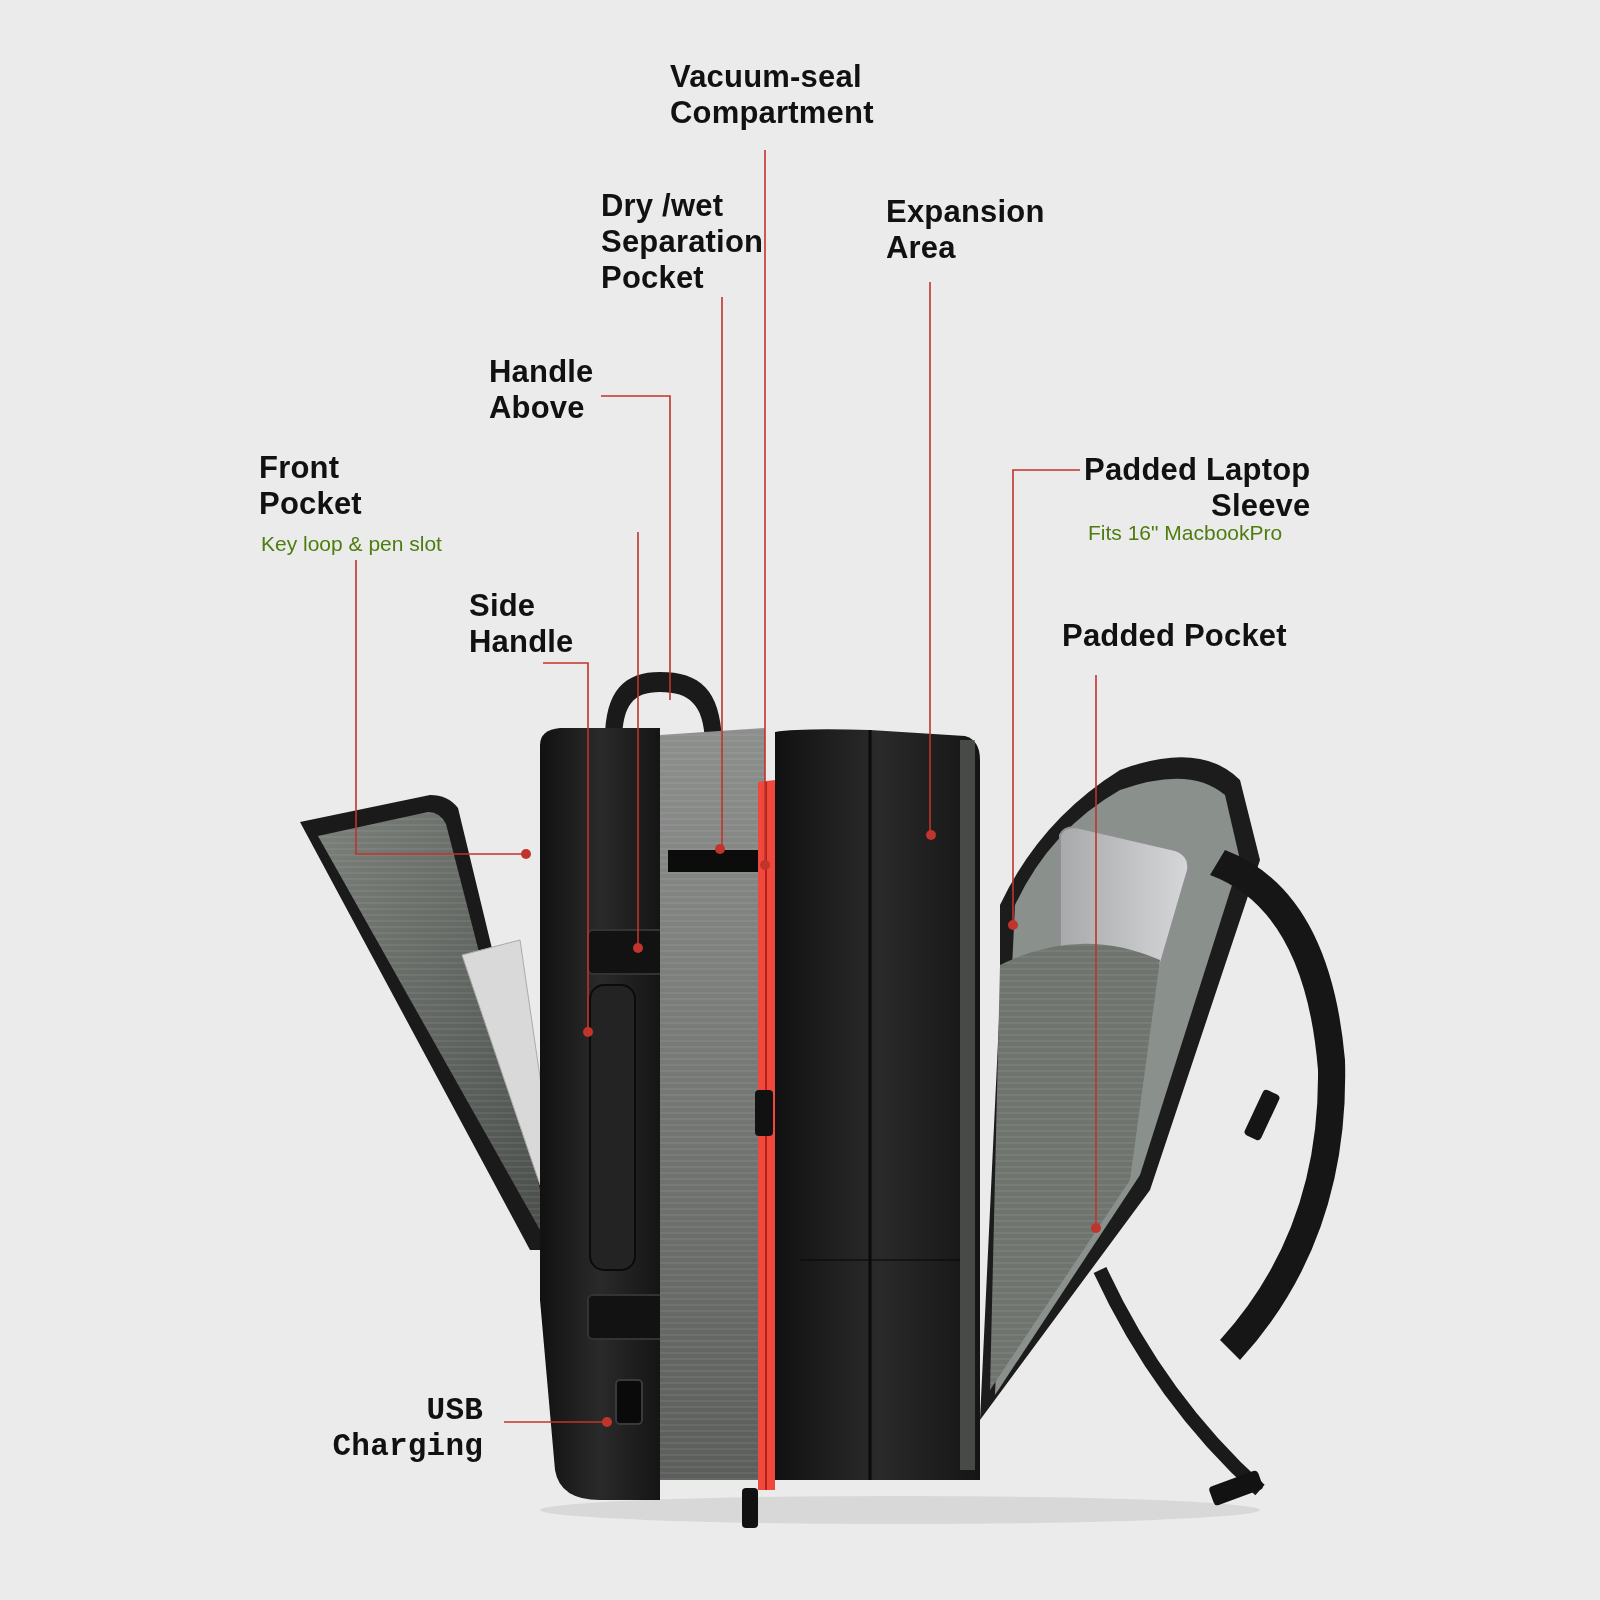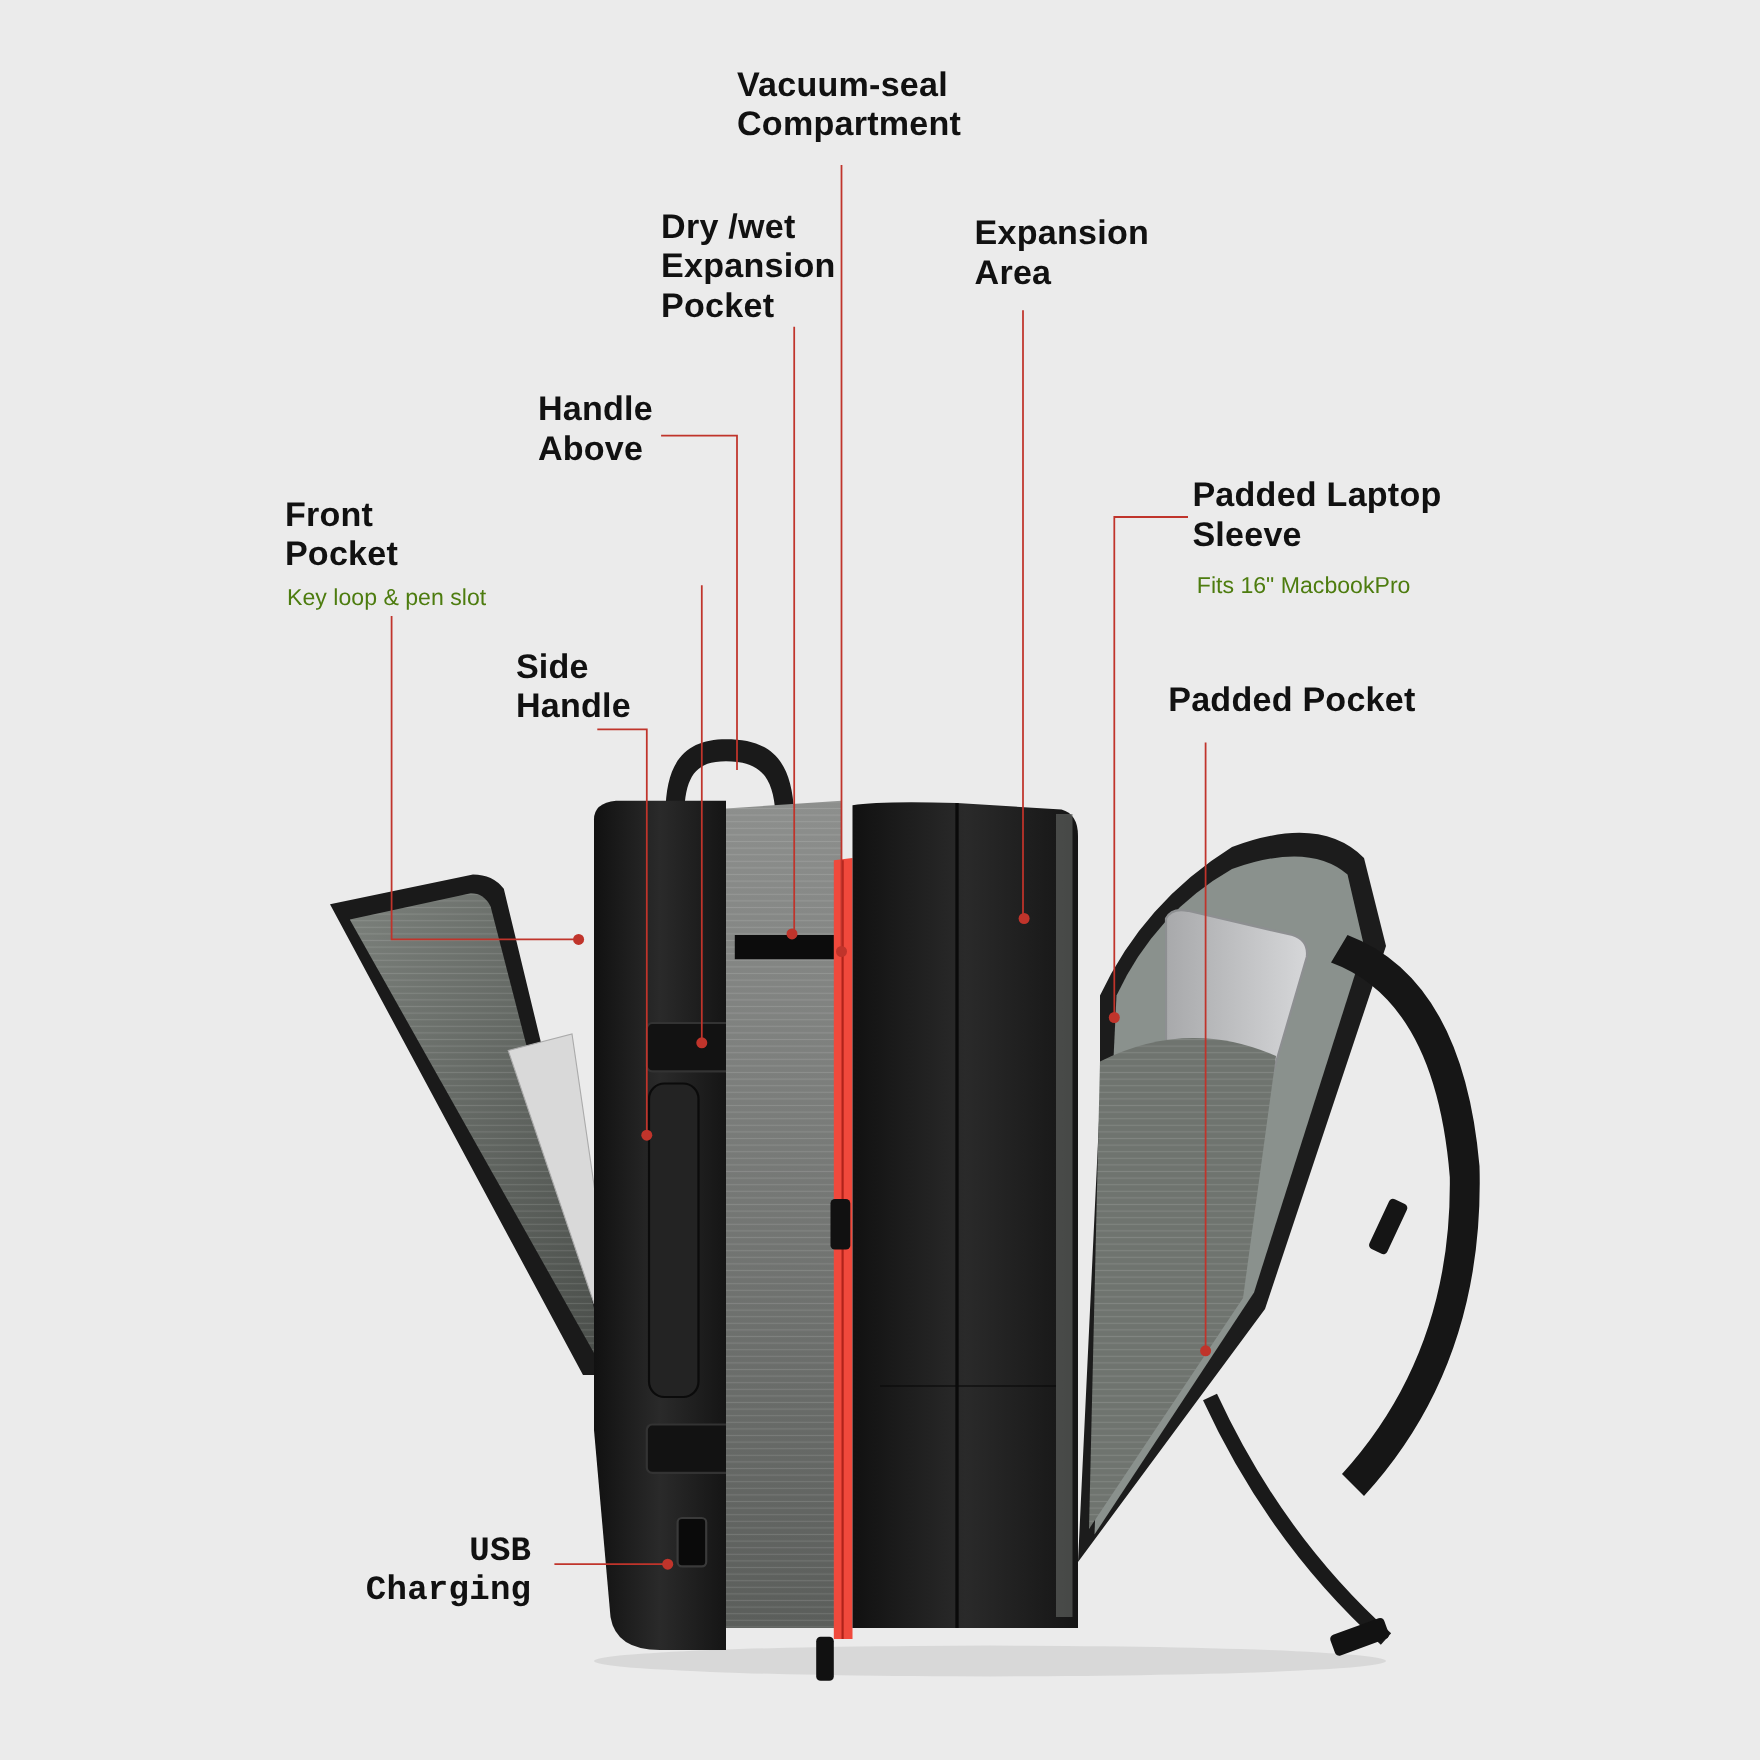--- a/index.html
+++ b/index.html
@@ -139,35 +139,35 @@
       <circle cx="1013" cy="925" r="5"></circle>
       <circle cx="1096" cy="1228" r="5"></circle>
       <circle cx="607" cy="1422" r="5"></circle>
     </g>
   </svg>
 
   <div class="label" style="left:670px; top:59px;">Vacuum-seal
 Compartment</div>
 
   <div class="label" style="left:601px; top:188px;">Dry /wet
-Expansion
+Separation
 Pocket</div>
 
   <div class="label" style="left:886px; top:194px;">Expansion
 Area</div>
 
   <div class="label" style="left:489px; top:354px;">Handle
 Above</div>
 
   <div class="label" style="left:259px; top:450px;">Front
 Pocket</div>
   <div class="sub" style="left:261px; top:532px;">Key loop &amp; pen slot</div>
 
 
-  <div class="label" style="left:1084px; top:432px;">Padded Laptop
+  <div class="label" style="left:1084px; top:452px;text-align:right;">Padded Laptop
 Sleeve</div>
   <div class="sub" style="left:1088px; top:521px;">Fits 16" MacbookPro</div>
 
   <div class="label" style="left:469px; top:588px;">Side
 Handle</div>
 
   <div class="label" style="left:1062px; top:618px;">Padded Pocket</div>
 
   <div class="label right" style="left:330px; top:1393px; width:153px;font-family:Liberation Mono, monospace;">USB
 Charging</div>

